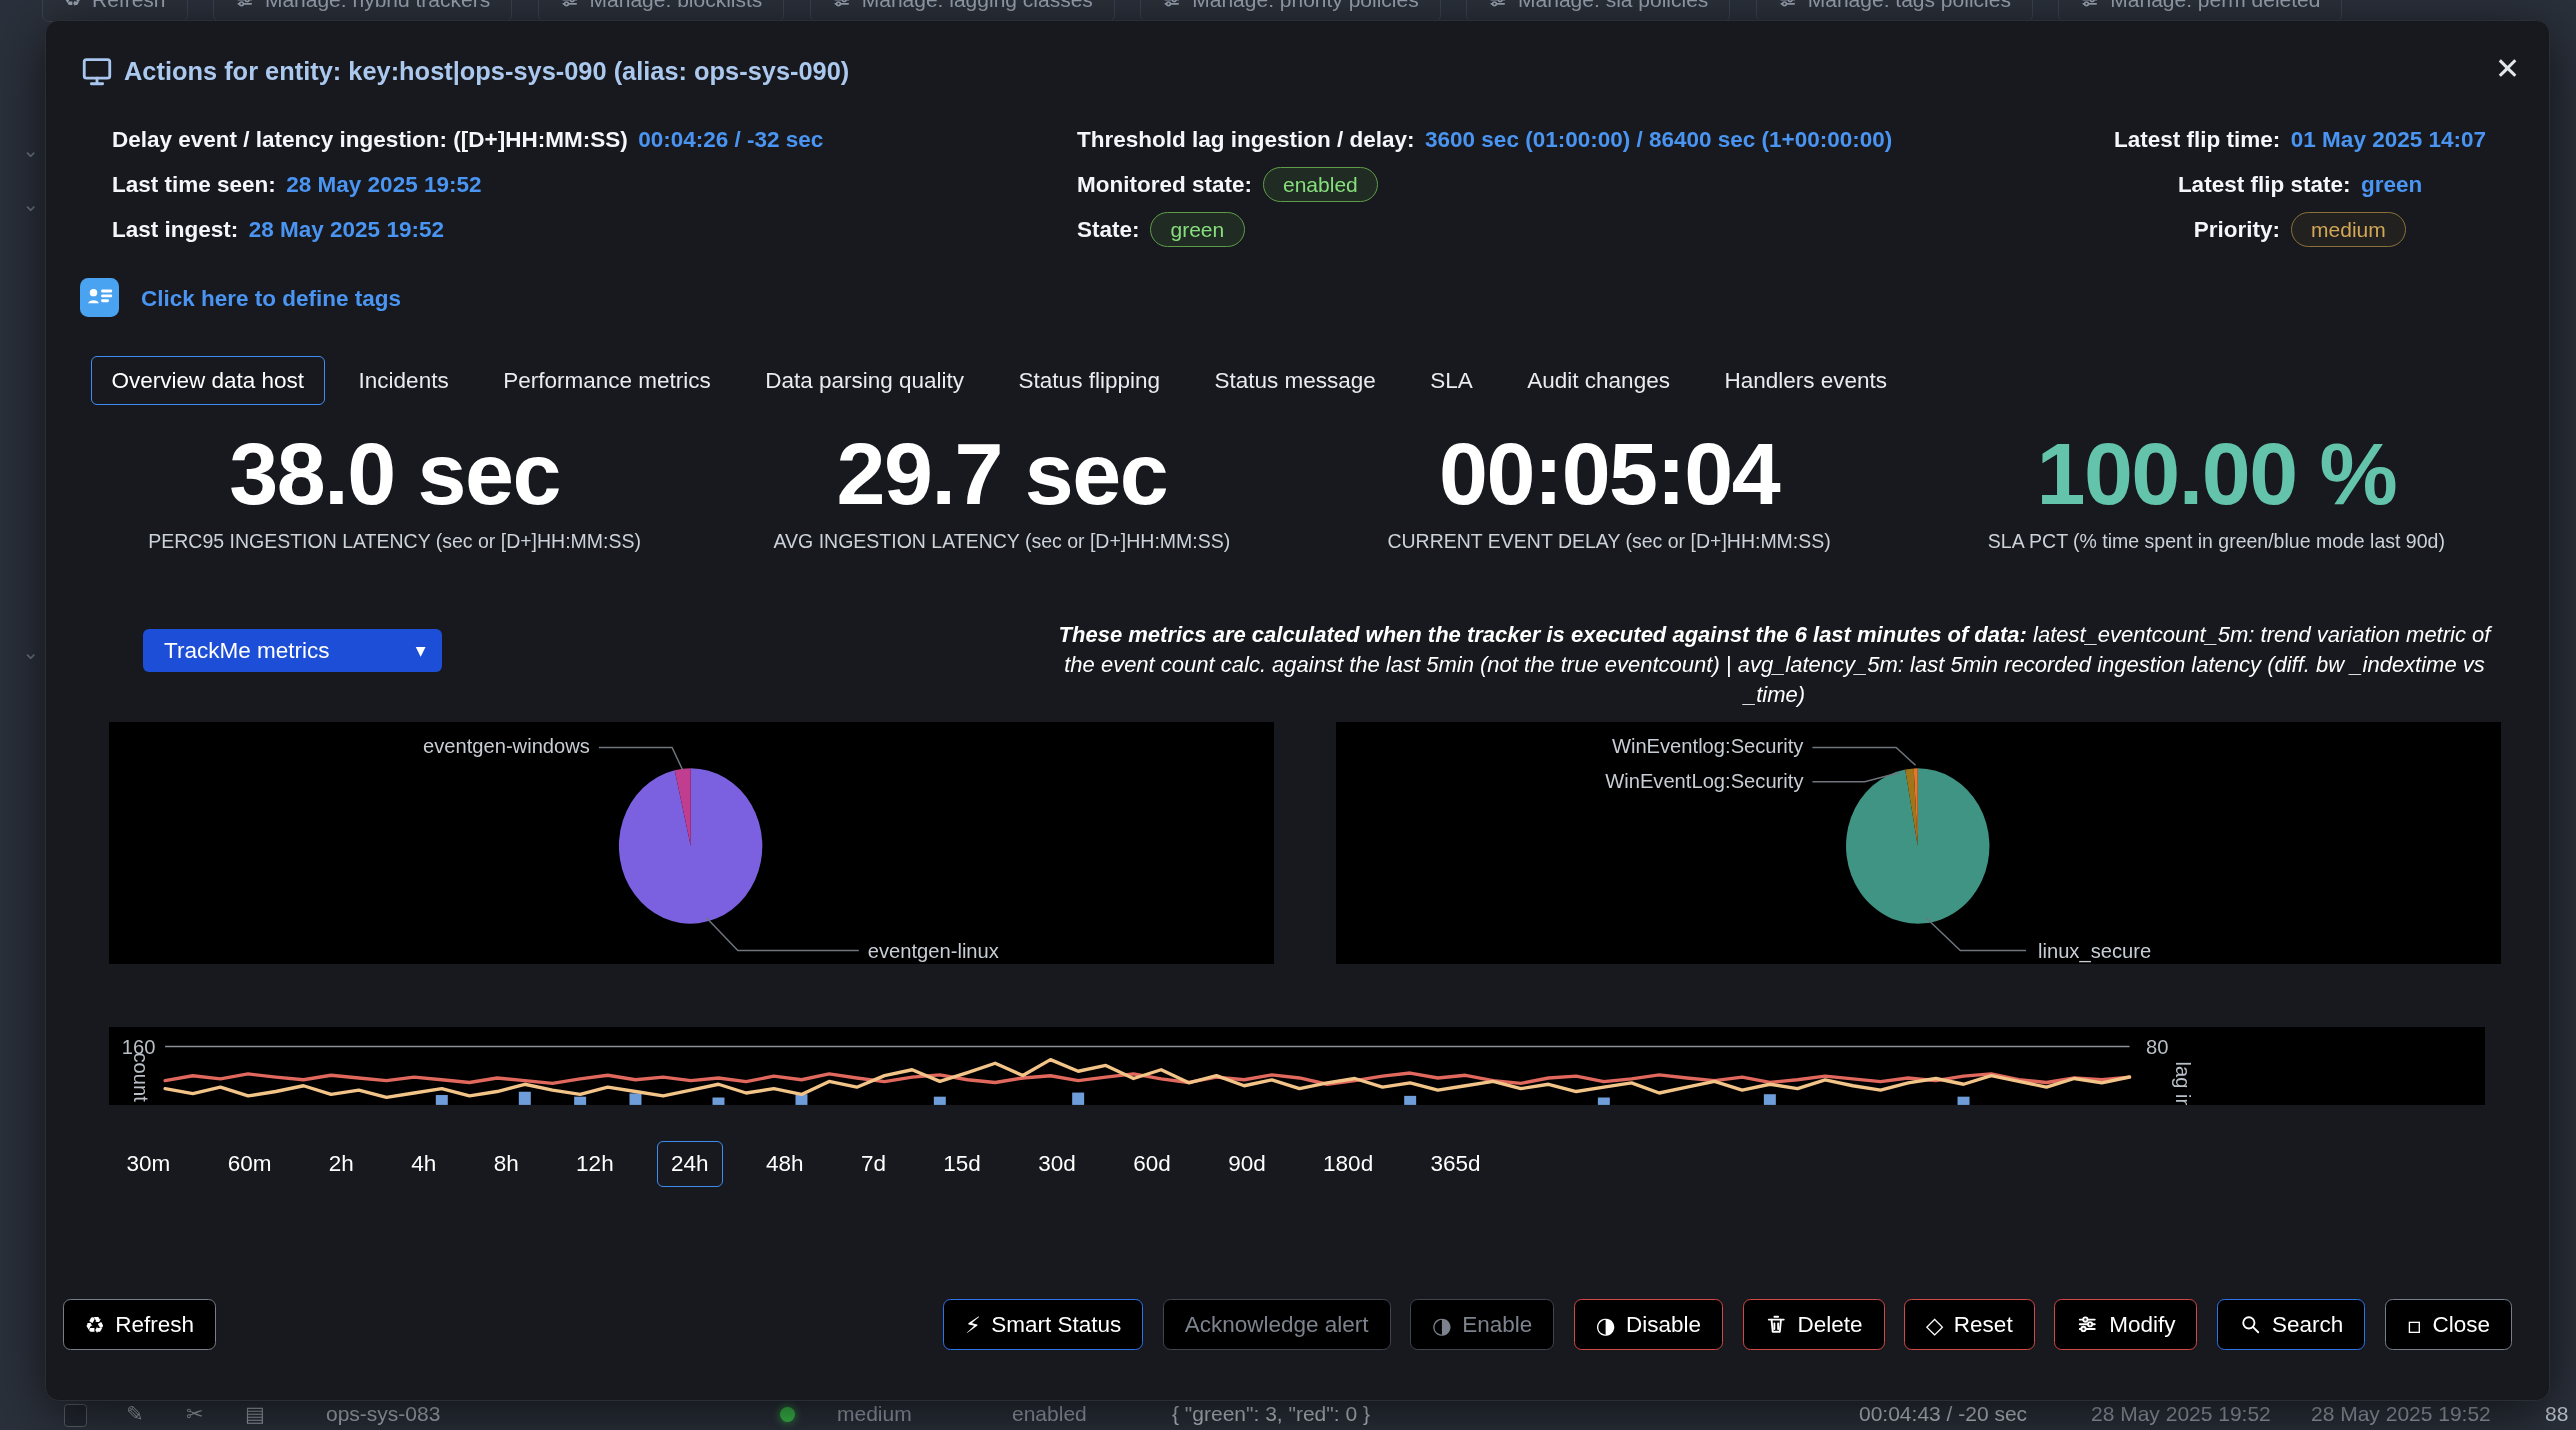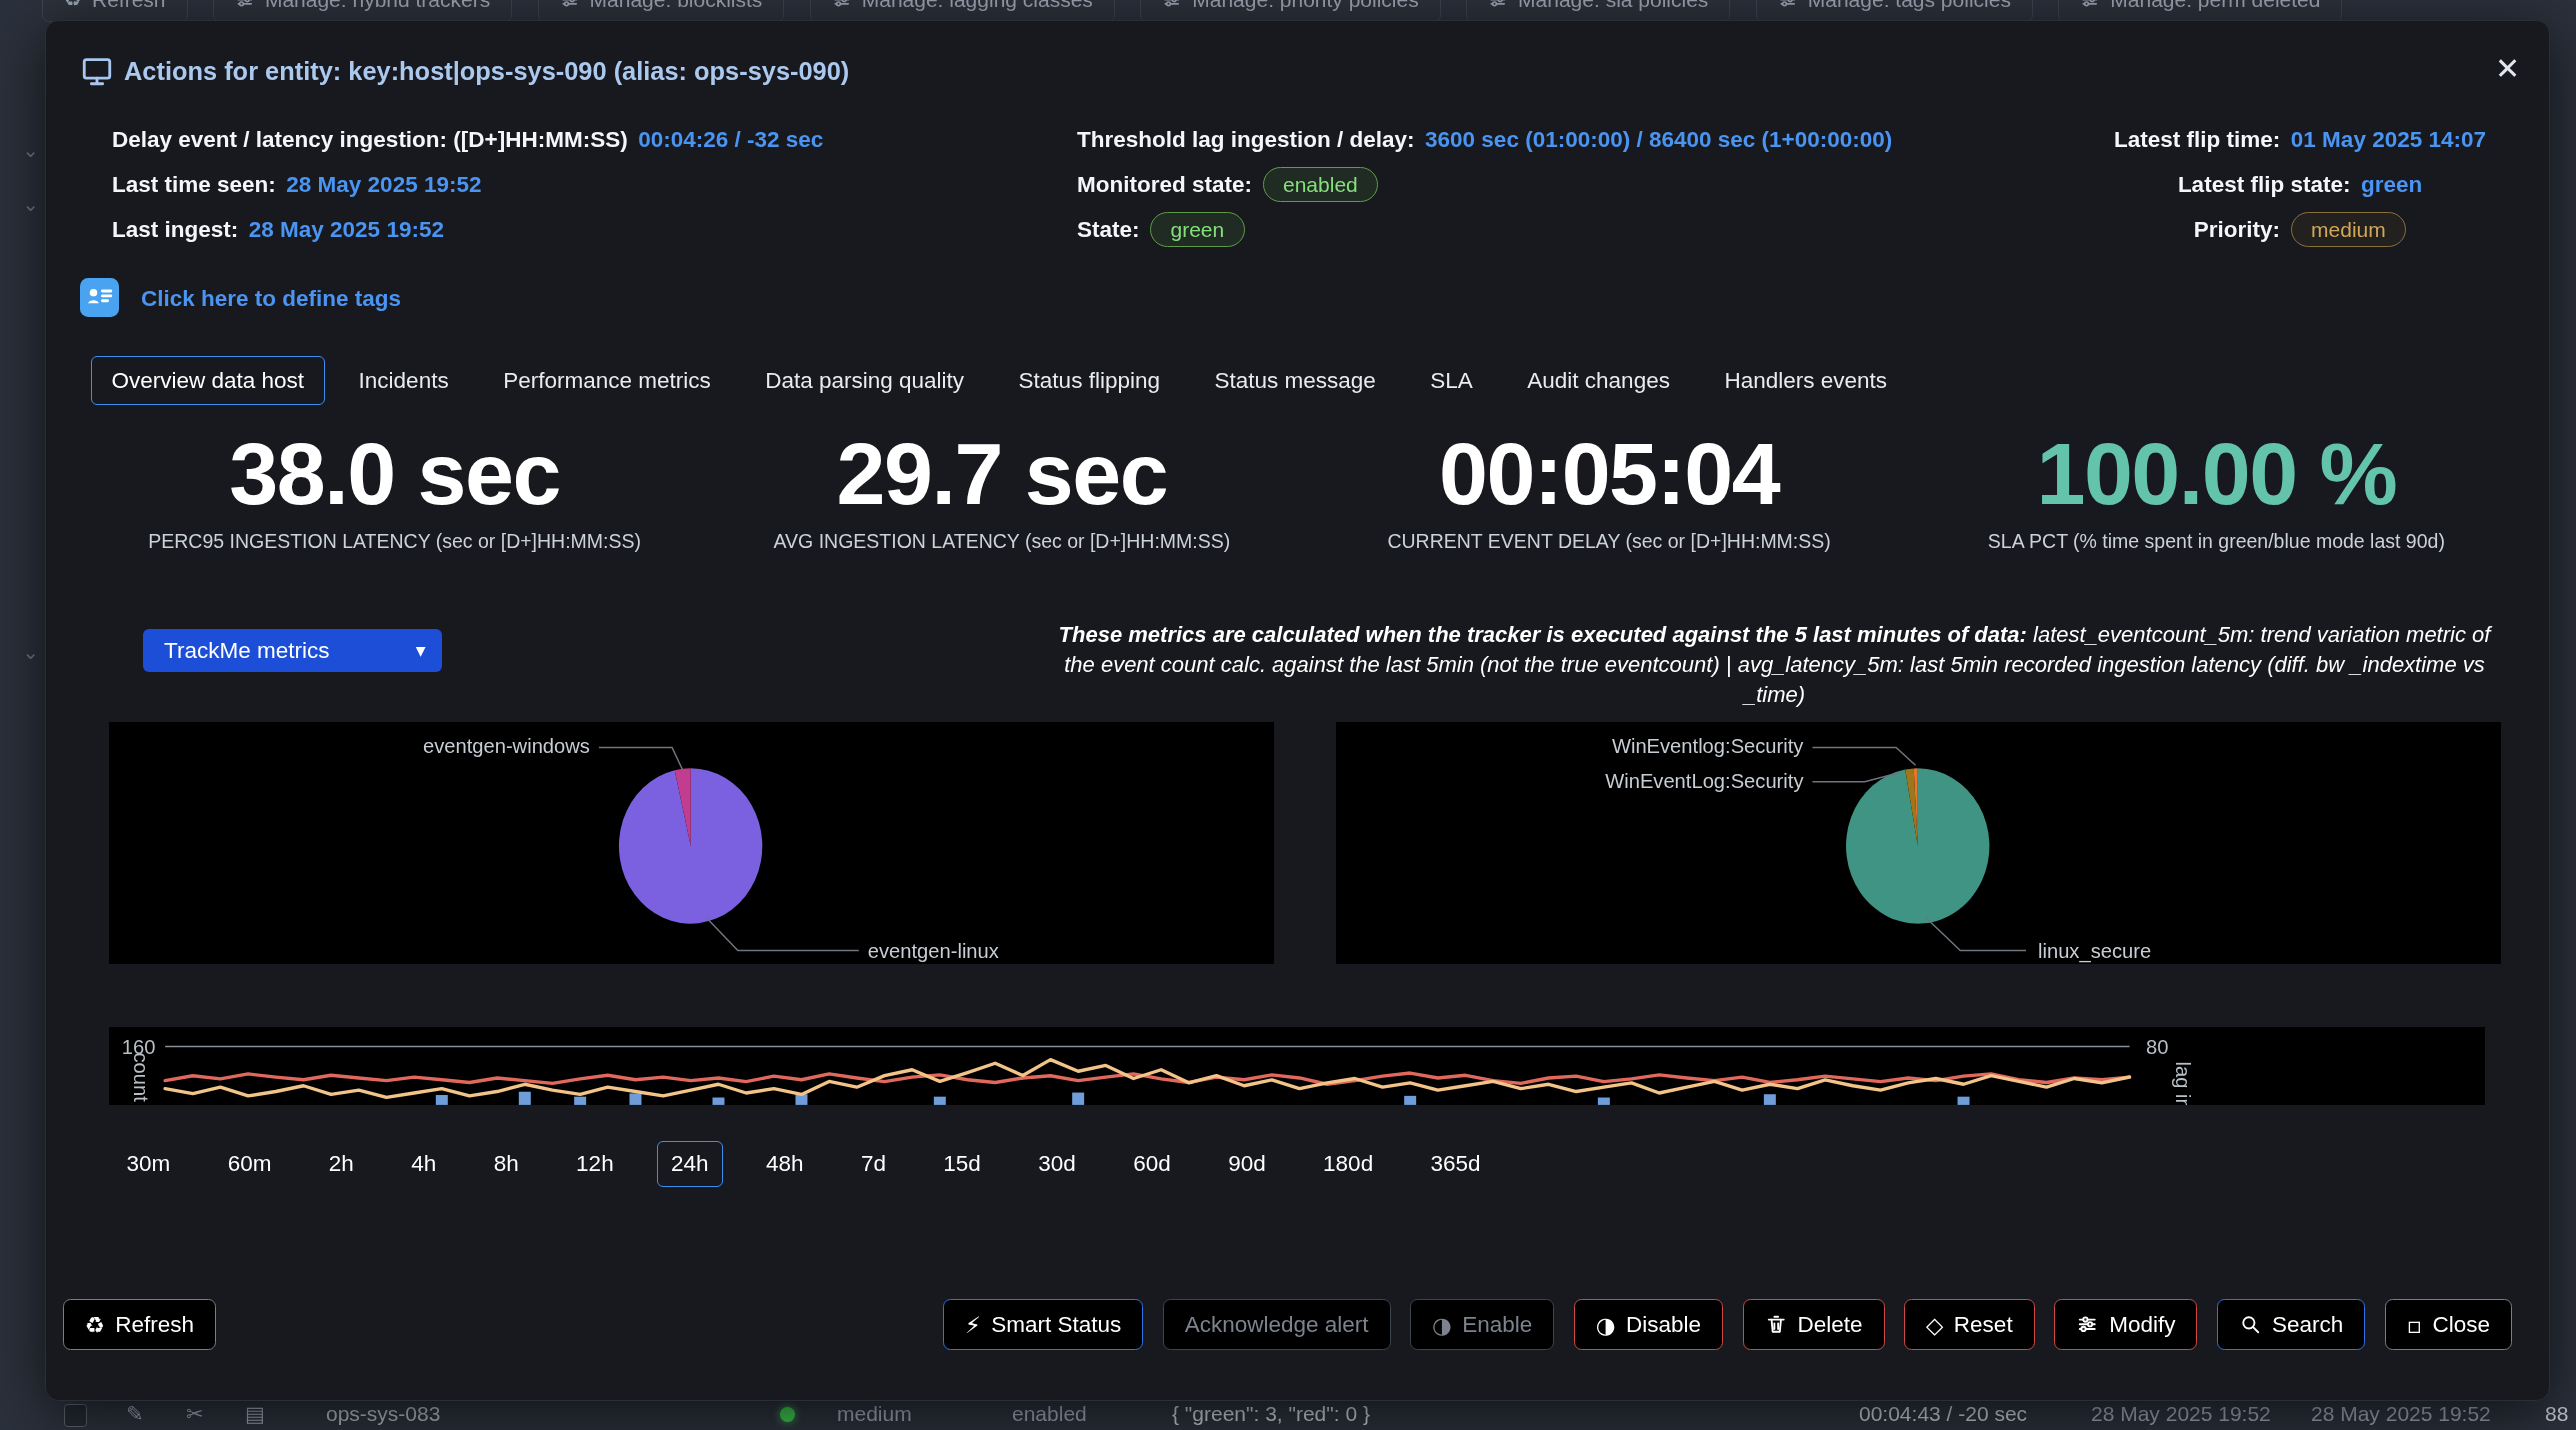--- a/index.html
+++ b/index.html
@@ -269,21 +269,21 @@
         <div class="cap">SLA PCT (% time spent in green/blue mode last 90d)</div>
       </div>
     </div>
 
   <div id="dropdown">
     <span class="lab">TrackMe metrics</span>
     <span class="caret">▾</span>
   </div>
 
   <div id="note">
-    <b>These metrics are calculated when the tracker is executed against the 5 last minutes of data:</b><span> latest_eventcount_5m: trend variation metric of the event count calc. against the last 5min (not the true eventcount) | avg_latency_5m: last 5min recorded ingestion latency (diff. bw _indextime vs _time)</span>
+    <b>These metrics are calculated when the tracker is executed against the 6 last minutes of data:</b><span> latest_eventcount_5m: trend variation metric of the event count calc. against the last 5min (not the true eventcount) | avg_latency_5m: last 5min recorded ingestion latency (diff. bw _indextime vs _time)</span>
   </div>
 
   <div id="pie-left" class="panel"><svg width="1165" height="242" viewBox="0 0 1556 324">
         <path d="M777,166 L777.0,62.0 A96,104 0 1 1 755.5,64.6 Z" fill="#7b61e0"></path>
         <path d="M777,166 L755.5,64.6 A96,104 0 0 1 777.0,62.0 Z" fill="#c13d90"></path>
         <polyline points="654,34 752,34 766,64" fill="none" stroke="#6e757d" stroke-width="2"></polyline>
         <text x="642" y="42" text-anchor="end" fill="#c7cdd4" font-size="27">eventgen-windows</text>
         <polyline points="798,262 840,306 1002,306" fill="none" stroke="#6e757d" stroke-width="2"></polyline>
         <text x="1014" y="316" text-anchor="start" fill="#c7cdd4" font-size="27">eventgen-linux</text>
       </svg></div>

